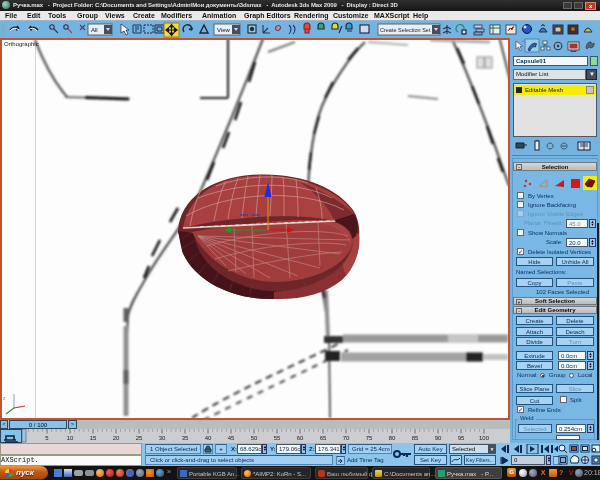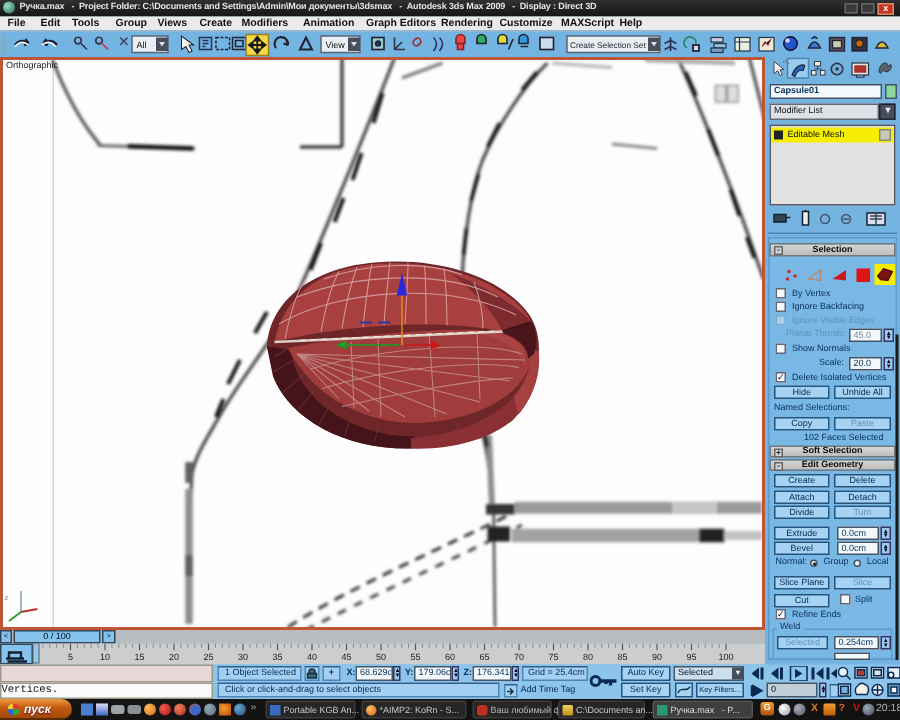--- a/index.html
+++ b/index.html
@@ -406,21 +406,21 @@
           <text x="438" y="11">90</text>
           <text x="461" y="11">95</text>
           <text x="484" y="11">100</text>
 </g>
 <rect x="22" y="0" width="4" height="13" fill="#9ac8e8" stroke="#567" stroke-width="0.7"></rect>
 </svg>
 </div>
 
 <div id="sb" class="a">
 <div class="a" style="left:0;top:0;width:142px;height:12px;background:#e9d6d6;border:1px solid #998"></div>
-<div class="a" style="left:0;top:12px;width:142px;height:11px;background:#fafafa;border:1px solid #998;color:#111;font-family:'Liberation Mono',monospace;font-size:7px;line-height:9px">Vertices.</div>
+<div class="a" style="left:0;top:12px;width:142px;height:11px;background:#fafafa;border:1px solid #998;color:#111;font-family:'Liberation Mono',monospace;font-size:7px;line-height:9px">AXScript.</div>
 <div class="cell" style="left:145px;top:1px;width:56px;height:10px;line-height:8px;padding-left:4px;white-space:nowrap">1 Object Selected</div>
 <div class="cell" style="left:145px;top:12px;width:188px;height:10px;line-height:8px;padding-left:4px;white-space:nowrap">Click or click-and-drag to select objects</div>
 <div class="cell" style="left:203px;top:1px;width:10px;height:10px"><svg width="8" height="8">
           <path d="M2,4 v-1 a2,2 0 0 1 4,0 v1 m-5,0 h6 v3 h-6 z" stroke="#134" fill="#467" stroke-width="1"></path>
         </svg></div>
 <div class="cell" style="left:215px;top:1px;width:12px;height:10px;text-align:center;line-height:8px;font-weight:bold">+</div>
 <div class="lbl" style="left:231px;top:3px;font-weight:bold">X:</div>
 <div class="fld" style="left:237px;top:1px;width:25px;height:10px;line-height:9px">68.629cm</div>
 <div class="sp" style="left:262px;top:1px;height:10px;width:5px">▲<br>▼</div>
 <div class="lbl" style="left:270px;top:3px;font-weight:bold">Y:</div>

